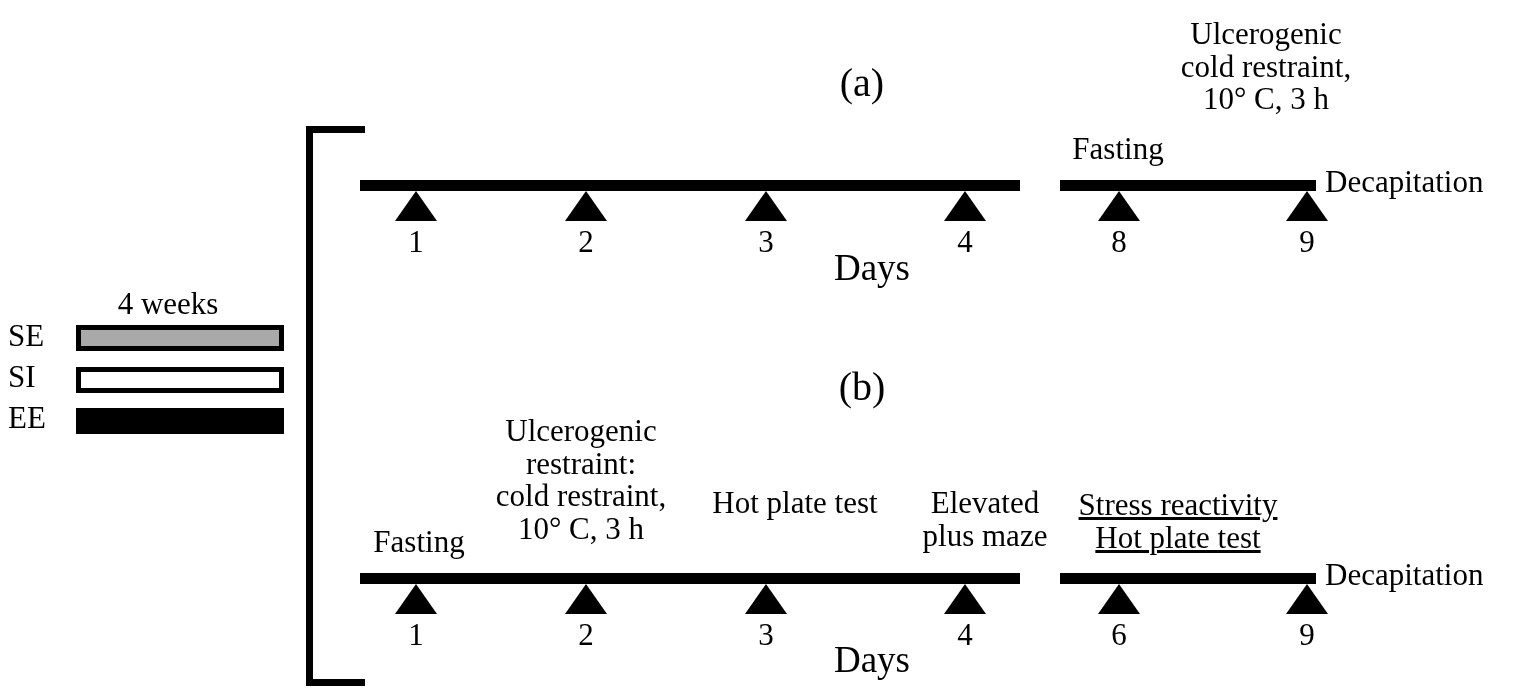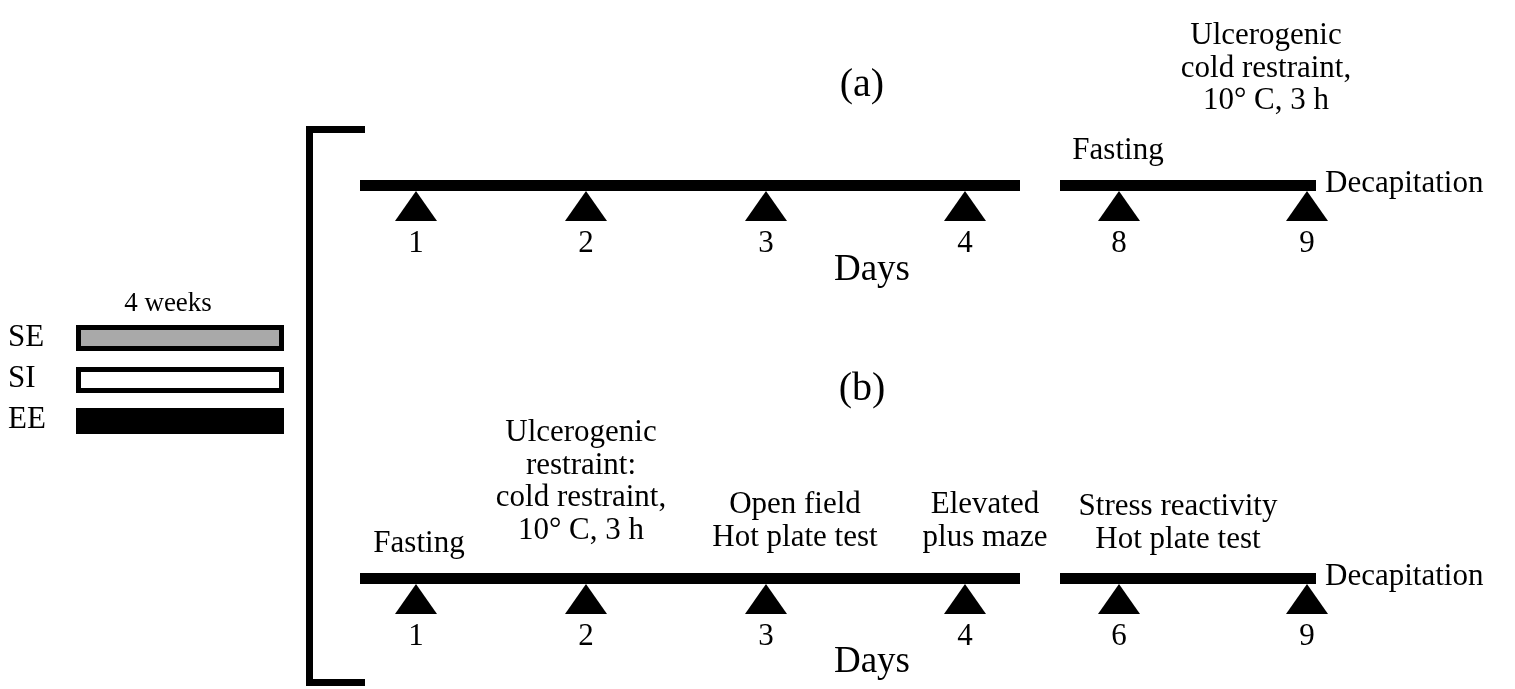--- a/index.html
+++ b/index.html
@@ -25,21 +25,21 @@
     line-height: 1.04;
     color: #000;
   }
   .center { transform: translateX(-50%); text-align: center; }
   .multiline { white-space: normal; text-align: center; line-height: 1.05; }
 
   .panel-label { font-size: 40px; }
   .label-lg { font-size: 31px; }
   .daynum  { font-size: 31px; }
   .days-word { font-size: 37px; }
-  .legend-title { font-size: 27px; }
+  .legend-title { font-size: 31px; }
   .legend-key { font-size: 31px; }
 
   
   .bar {
     position: absolute;
     background: #000000;
     height: 11px;
   }
   
   .tri {
@@ -120,30 +120,29 @@
   <div class="txt panel-label center" style="left:862px; top:366px;">(b)</div>
 
   <div class="txt label-lg multiline center" style="left:581px; top:415px; width:250px;">
     <div>Ulcerogenic</div>
     <div>restraint:</div>
     <div>cold restraint,</div>
     <div>10° C, 3 h</div>
   </div>
 
   <div class="txt label-lg multiline center" style="left:795px; top:487px; width:200px;">
-    <div>Open field</div>
     <div>Hot plate test</div>
   </div>
 
   <div class="txt label-lg multiline center" style="left:985px; top:487px; width:175px;">
     <div>Elevated</div>
     <div>plus maze</div>
   </div>
 
-  <div class="txt label-lg multiline center" style="left:1178px; top:489px; width:235px;">
+  <div class="txt label-lg multiline center" style="left:1178px; top:489px; width:235px;text-decoration:underline;">
     <div>Stress reactivity</div>
     <div>Hot plate test</div>
   </div>
 
   <div class="txt label-lg center" style="left:419px; top:526px;">Fasting</div>
 
   <div class="bar" style="left:360px; top:573px; width:660px;"></div>
   <div class="bar" style="left:1060px; top:573px; width:256px;"></div>
 
   <div class="tri" style="left:416px; top:584px;"></div>

